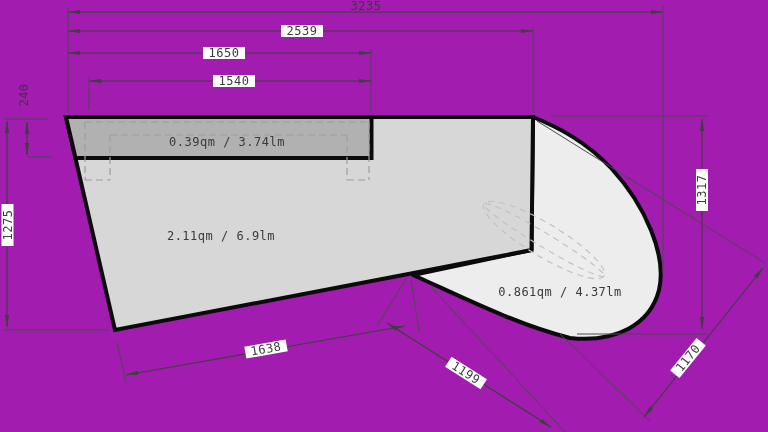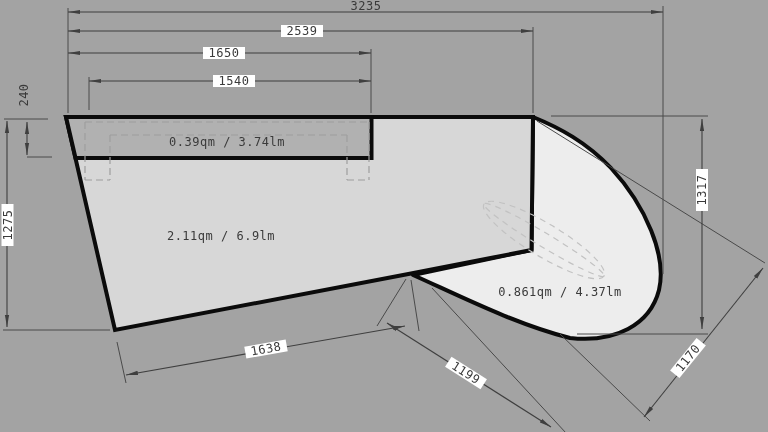--- a/index.html
+++ b/index.html
@@ -1,16 +1,16 @@
 <!DOCTYPE html>
 <html><head>
 <meta charset="utf-8">
 <style>
   html, body { margin: 0; padding: 0; background: #ffffff; }
-  .stage { width: 768px; height: 432px; position: relative; overflow: hidden; background: #a3a3a3; }
+  .stage { width: 768px; height: 432px; position: relative; overflow: hidden; background: #a21caf; }
   svg { display: block; }
   text {
     font-family: "DejaVu Sans Mono", "Liberation Mono", monospace;
     font-size: 12px;
     fill: #3a3a3a;
     letter-spacing: 0.5px;
   }
   .dimline { stroke: #3f3f3f; stroke-width: 1.1; fill: none; }
   .extline { stroke: #4a4a4a; stroke-width: 1; fill: none; }
   .thick   { stroke: #0b0b0b; stroke-width: 4; }

